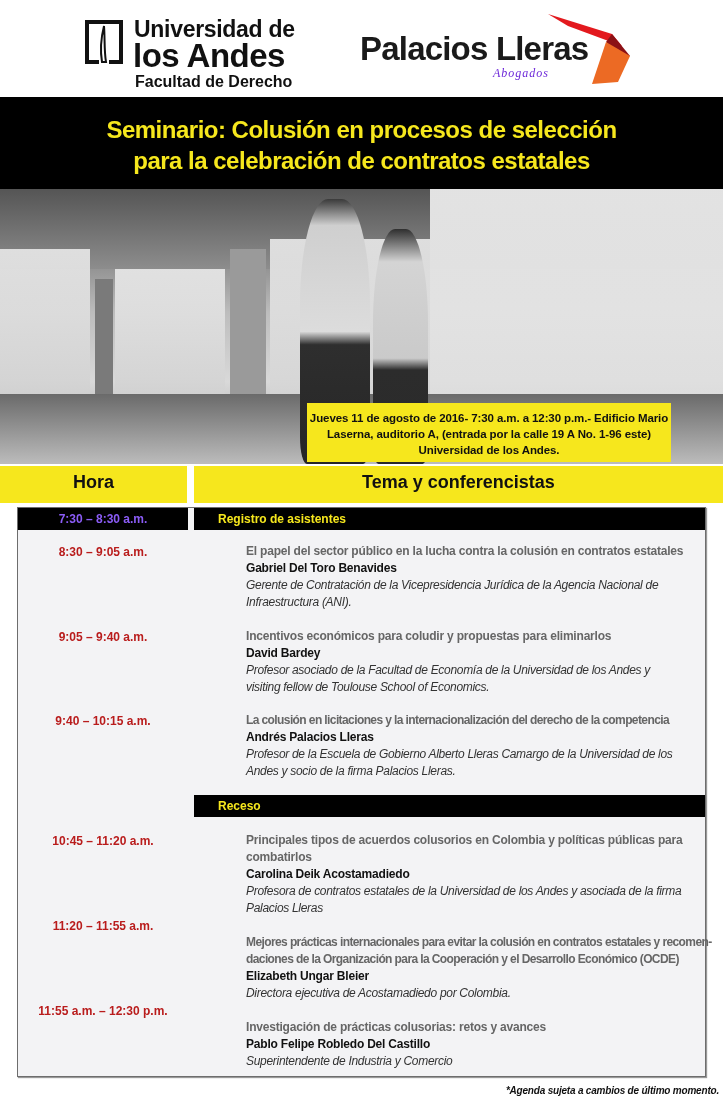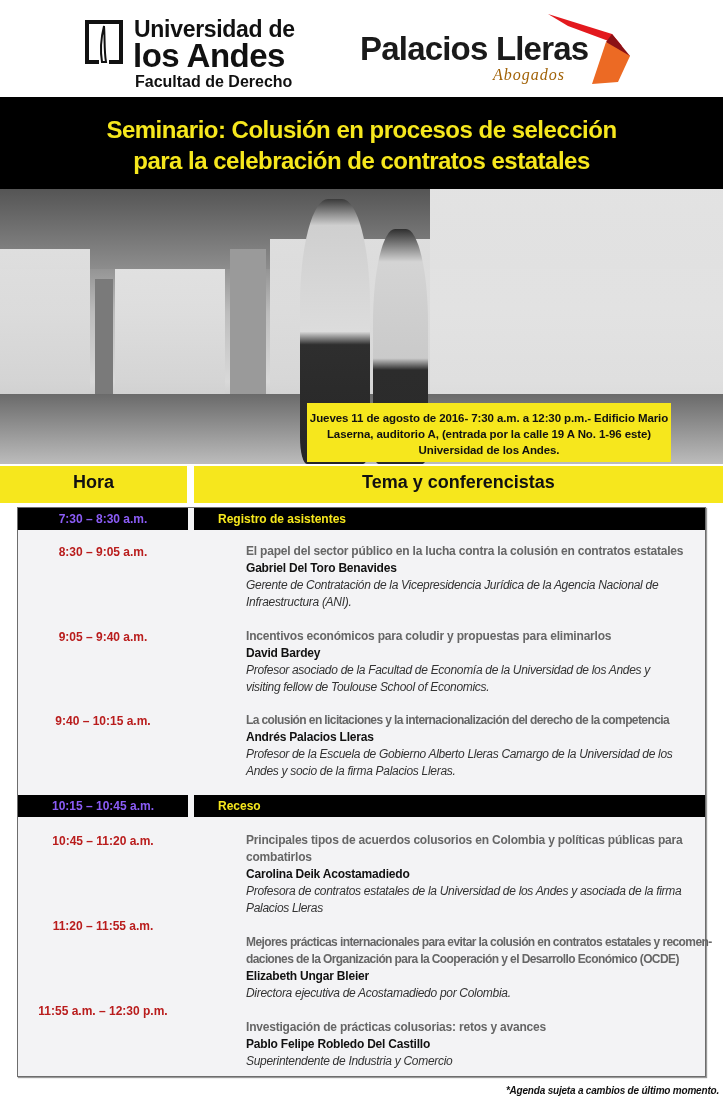--- a/index.html
+++ b/index.html
@@ -9,21 +9,21 @@
   
   .logos { position: absolute; left: 0; top: 0; width: 723px; height: 97px; background: #fff; }
   .uniandes { position: absolute; left: 82px; top: 16px; height: 70px; }
   .uniandes .shield { position: absolute; left: 0; top: 2px; width: 44px; height: 50px; }
   .uniandes .t1 { position: absolute; left: 52px; top: 0px; font-size: 23px; font-weight: bold; white-space: nowrap; letter-spacing: -0.3px; color:#111; font-family: "Liberation Sans", sans-serif; }
   .uniandes .t2 { position: absolute; left: 51px; top: 21px; font-size: 33px; font-weight: bold; white-space: nowrap; letter-spacing: -0.5px; color:#111; }
   .uniandes .t3 { position: absolute; left: 53px; top: 57px; font-size: 16px; font-weight: bold; white-space: nowrap; color:#111; }
 
   .palacios { position: absolute; left: 360px; top: 10px; width: 300px; height: 80px; }
   .palacios .name { position: absolute; left: 0; top: 20px; font-size: 33px; font-weight: bold; white-space: nowrap; letter-spacing: -0.8px; color: #1a1a1a; }
-  .palacios .sub { position: absolute; left: 133px; top: 56px; font-family: "Liberation Serif", serif; font-style: italic; font-size: 16px; letter-spacing: 1px; color: #a16207; }
+  .palacios .sub { position: absolute; left: 133px; top: 56px; font-family: "Liberation Serif", serif; font-style: italic; font-size: 12px; letter-spacing: 1px; color: #6d28d9; }
   .palacios svg { position: absolute; left: 186px; top: 2px; }
 
   
   .banner { position: absolute; left: 0; top: 97px; width: 723px; height: 92px; background: #000; text-align: center; padding-top: 17px; }
   .banner div { color: #f6e71d; font-weight: bold; font-size: 24px; line-height: 31px; letter-spacing: -0.5px; font-family: "Liberation Sans", sans-serif; }
 
   
   .photo { position: absolute; left: 0; top: 189px; width: 723px; height: 275px; overflow: hidden;
     background: linear-gradient(180deg, #6b6b6b 0%, #8a8a8a 25%, #bdbdbd 45%, #d9d9d9 70%, #9a9a9a 100%); }
   .photo .ceiling { position:absolute; left:0; top:0; width:723px; height:80px; background: linear-gradient(180deg,#555 0%,#8d8d8d 100%); }
@@ -134,21 +134,20 @@
 
   <div class="slot-time" style="top:206px;">9:40 – 10:15 a.m.</div>
   <div class="slot" style="top:204px;">
     <div class="topic tight">La colusión en licitaciones y la internacionalización del derecho de la competencia</div>
     <div class="speaker">Andrés Palacios Lleras</div>
     <div class="role">Profesor de la Escuela de Gobierno Alberto Lleras Camargo de la Universidad de los</div>
     <div class="role">Andes y socio de la firma Palacios Lleras.</div>
   </div>
 
   <div class="bar" style="top:287px;">
-    <div class="t">10:15 – 10:45 a.m.</div>
     <div class="sep"></div>
     <div class="d">Receso</div>
   </div>
 
   <div class="slot-time" style="top:326px;">10:45 – 11:20 a.m.</div>
   <div class="slot" style="top:324px;">
     <div class="topic">Principales tipos de acuerdos colusorios en Colombia y políticas públicas para</div>
     <div class="topic">combatirlos</div>
     <div class="speaker">Carolina Deik Acostamadiedo</div>
     <div class="role">Profesora de contratos estatales de la Universidad de los Andes y asociada de la firma</div>

